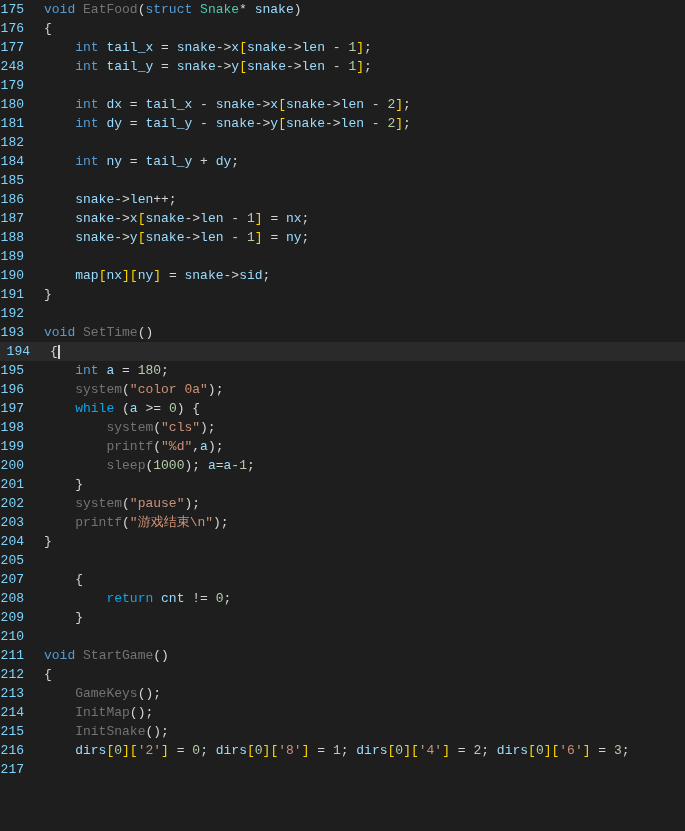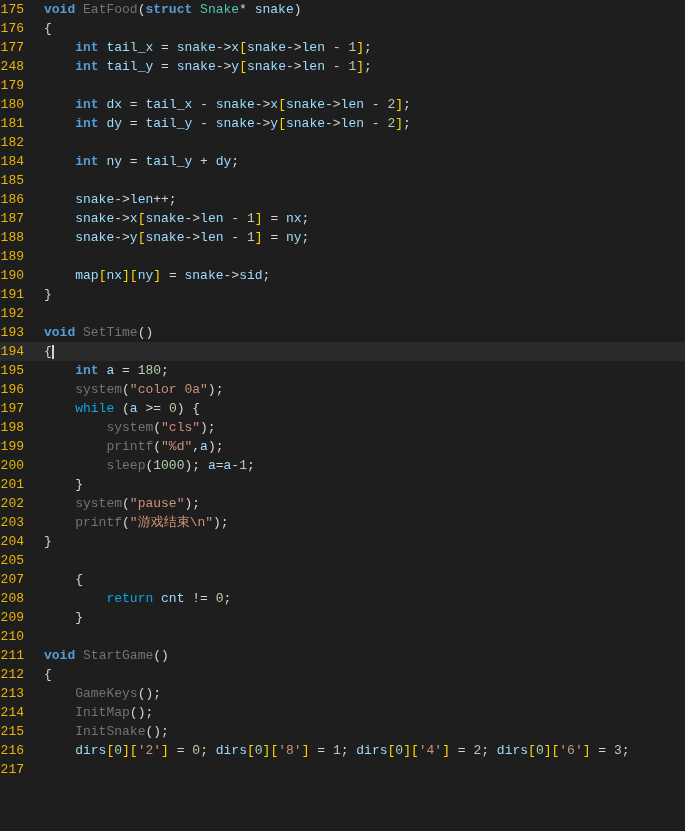--- a/index.html
+++ b/index.html
@@ -27,40 +27,41 @@
 
     .code-line {
       display: flex;
       flex-direction: row;
       width: 100%;
       min-height: 19px;
     }
 
     .code-line.highlighted {
       background-color: #2a2a2a;
+      padding-left: 6px;
     }
 
     .line-number {
       width: 40px;
       min-width: 40px;
-      color: #eab308;
+      color: #7dd3fc;
       text-align: right;
       padding-right: 16px;
       user-select: none;
       flex-shrink: 0;
     }
 
     .line-content {
       flex: 1;
       white-space: pre;
       padding-left: 4px;
     }
 
     
-    .kw { color: #569cd6; font-weight: bold; } 
+    .kw { color: #569cd6; } 
     .kw2 { color: #0ea5e9; } 
     .fn { color: #737373; } 
     .str { color: #ce9178; } 
     .num { color: #b5cea8; }
     .param { color: #9cdcfe; } 
     .type { color: #4ec9b0; } 
     .op { color: #d4d4d4; } 
     .punct { color: #d4d4d4; }
     .arrow { color: #d4d4d4; }
     .bracket { color: #ffd700; }

